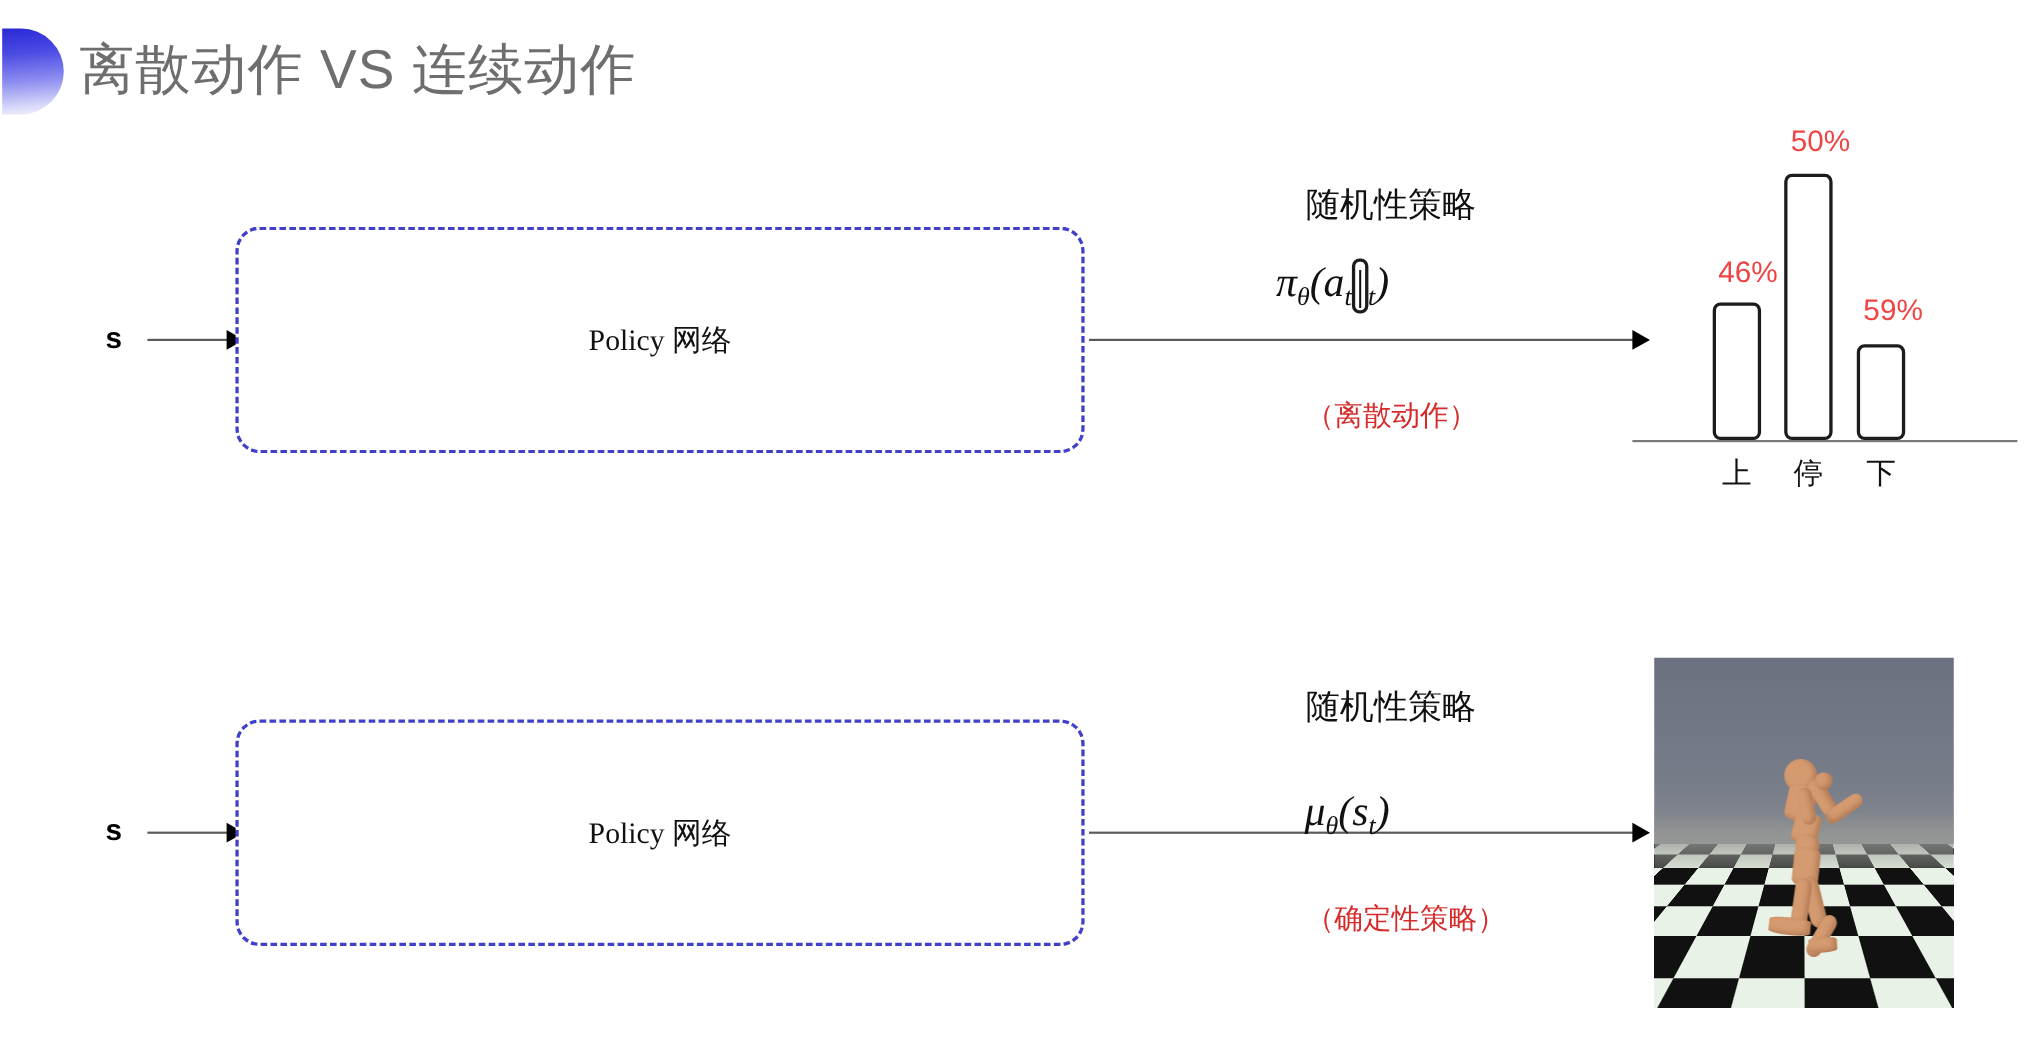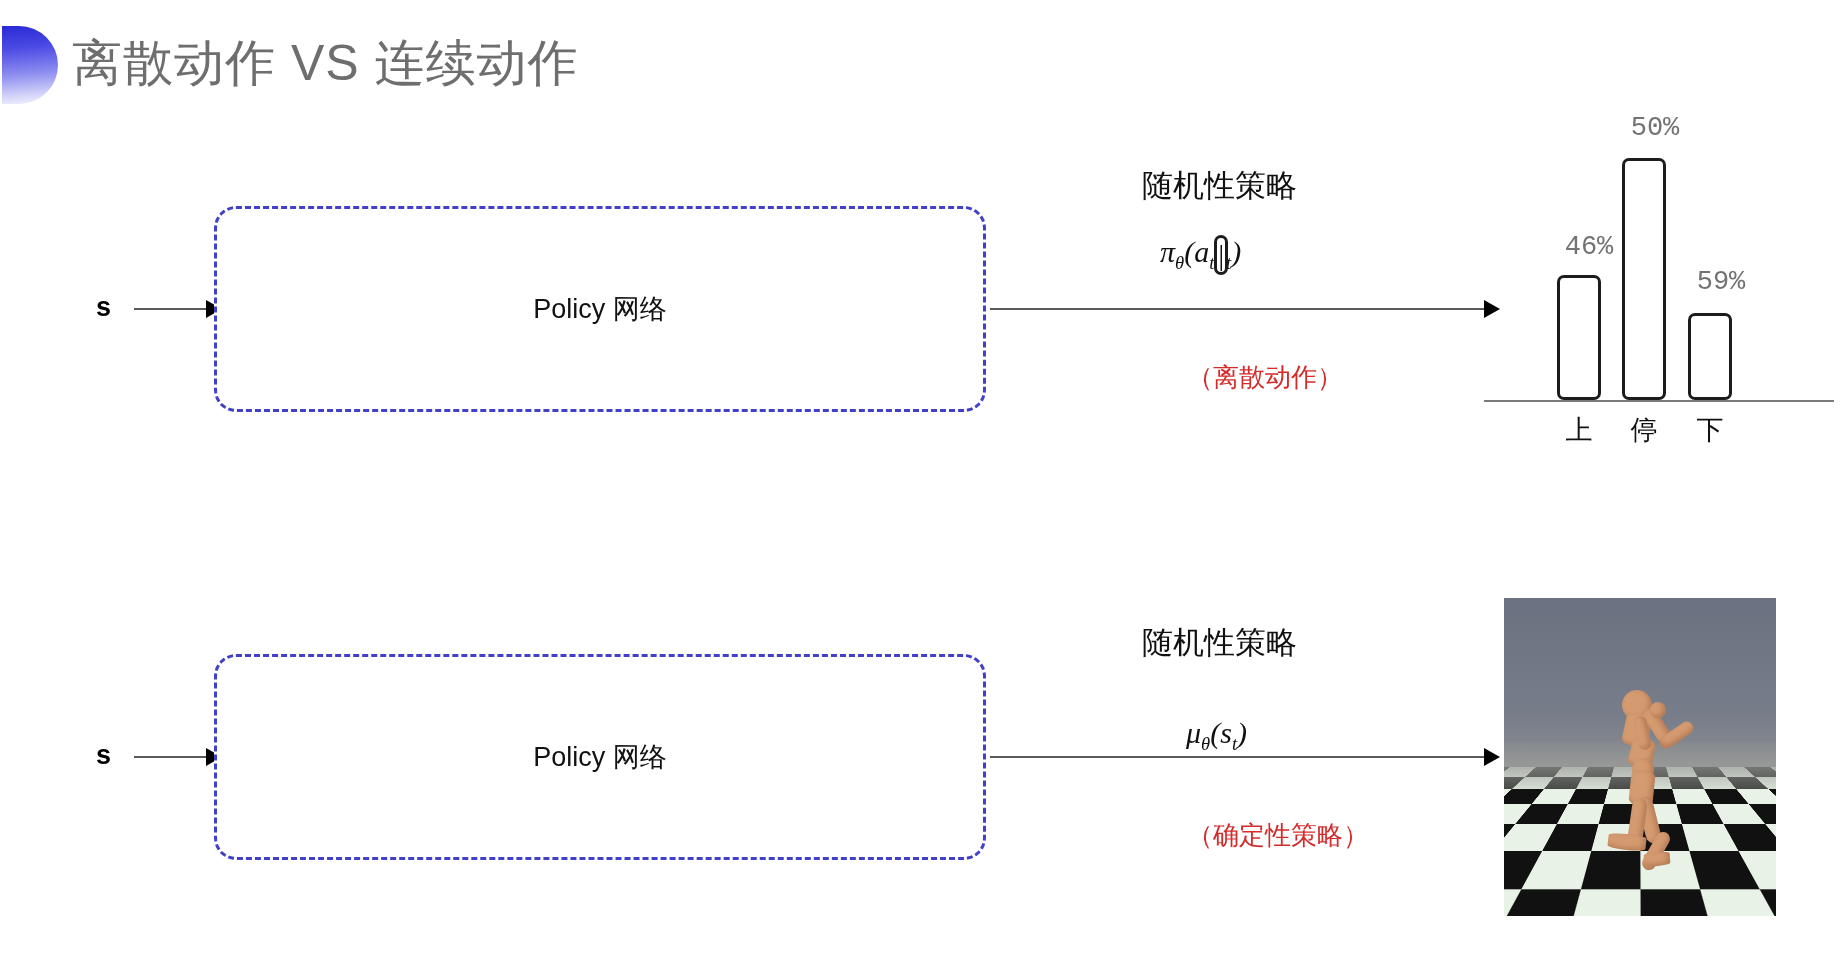--- a/index.html
+++ b/index.html
@@ -37,20 +37,21 @@
     white-space: nowrap;
   }
 
   
   .policy-box {
     position: absolute;
     border: 3px dashed #4040c8;
     border-radius: 22px;
     background: #ffffff;
     box-sizing: border-box;
+    font-family: Liberation Serif, serif;
   }
   .policy-box-label {
     position: absolute;
     left: 0;
     right: 0;
     top: 50%;
     transform: translateY(-50%);
     text-align: center;
     font-size: 27px;
     color: #111;
@@ -76,26 +77,27 @@
     border-top: 9px solid transparent;
     border-bottom: 9px solid transparent;
     border-left: 16px solid #000;
   }
 
   .policy-name {
     position: absolute;
     font-size: 31px;
     color: #111;
     white-space: nowrap;
+    margin-left: 45px;
   }
   .policy-formula {
     position: absolute;
     font-family: "Liberation Serif", "DejaVu Serif", serif;
     font-style: italic;
-    font-size: 30px;
+    font-size: 38px;
     color: #111;
     white-space: nowrap;
   }
   .policy-formula .sub {
     font-size: 0.62em;
     vertical-align: sub;
     font-style: italic;
   }
   .policy-formula .bar {
     font-style: normal;
@@ -116,24 +118,23 @@
   .bar {
     position: absolute;
     border: 3px solid #1c1c1c;
     border-radius: 7px;
     background: #ffffff;
     box-sizing: border-box;
   }
   .bar-value {
     position: absolute;
     font-size: 27px;
-    color: #737373;
+    color: #ef4444;
     text-align: center;
     white-space: nowrap;
-    font-family: Liberation Mono, monospace;
   }
   .bar-cat {
     position: absolute;
     font-size: 27px;
     color: #111;
     text-align: center;
     white-space: nowrap;
   }
   .axis-line {
     position: absolute;

